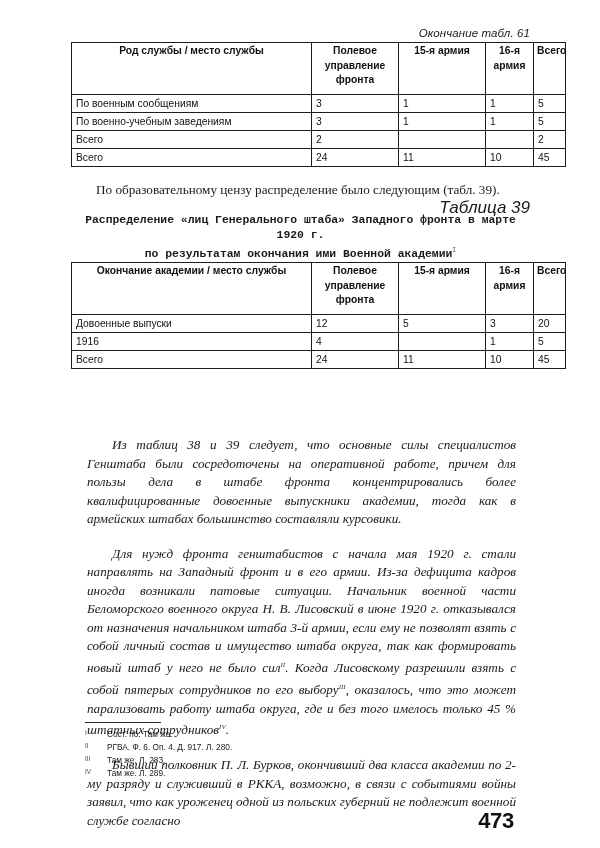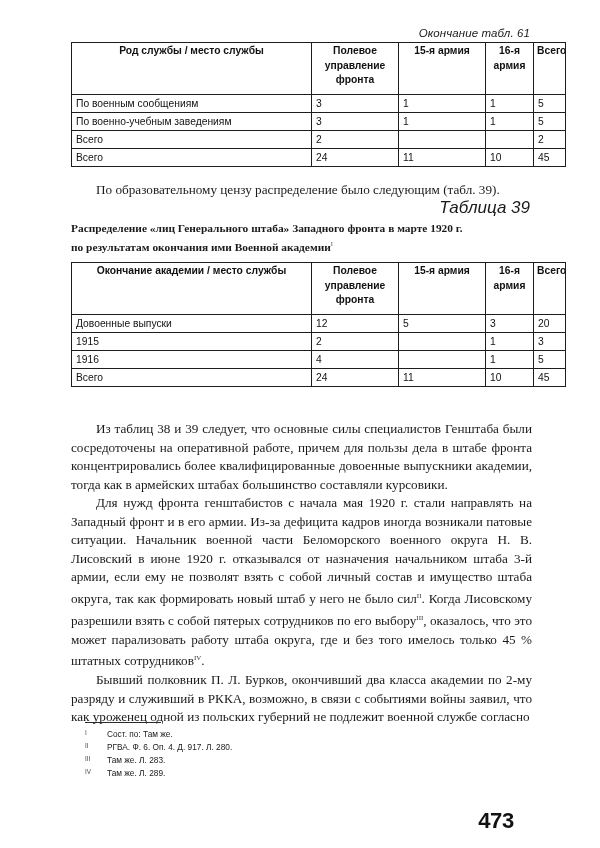--- a/index.html
+++ b/index.html
@@ -86,23 +86,24 @@
     position: absolute;
     right: 70px;
     top: 198px;
     font-family: "Liberation Sans", sans-serif;
     font-style: italic;
     font-size: 17px;
   }
   .tbl-title {
     position: absolute;
     left: 71px;
-    top: 221px;
+    top: 213px;
     width: 459px;
-    font-family: Liberation Serif, serif;
+    text-align: center;
+    font-family: Liberation Mono, monospace;
     font-weight: bold;
     font-size: 11.4px;
     line-height: 15px;
   }
   .tbl-title sup {
     font-size: 6.5px;
     font-weight: normal;
     vertical-align: super;
     color: #5a5a5a;
   }
@@ -112,22 +113,23 @@
     position: absolute;
     left: 71px;
     top: 420px;
     width: 461px;
     font-size: 13.2px;
     line-height: 18.55px;
     text-align: justify;
     hyphens: manual;
   }
   .body-text p {
-    margin: 0;
+    margin: 16px;
     text-indent: 25px;
+    font-style: italic;
   }
   .body-text sup {
     font-size: 7px;
     vertical-align: super;
     color: #3a3a3a;
   }
 
   
   .fn-rule {
     position: absolute;
@@ -248,27 +250,20 @@
         <th class="c-tot">Всего</th>
       </tr>
     </thead>
     <tbody>
       <tr>
         <td>Довоенные выпуски</td>
         <td>12</td>
         <td>5</td>
         <td>3</td>
         <td>20</td>
-      </tr>
-      <tr>
-        <td>1915</td>
-        <td>2</td>
-        <td></td>
-        <td>1</td>
-        <td>3</td>
       </tr>
       <tr>
         <td>1916</td>
         <td>4</td>
         <td></td>
         <td>1</td>
         <td>5</td>
       </tr>
       <tr>
         <td>Всего</td>

